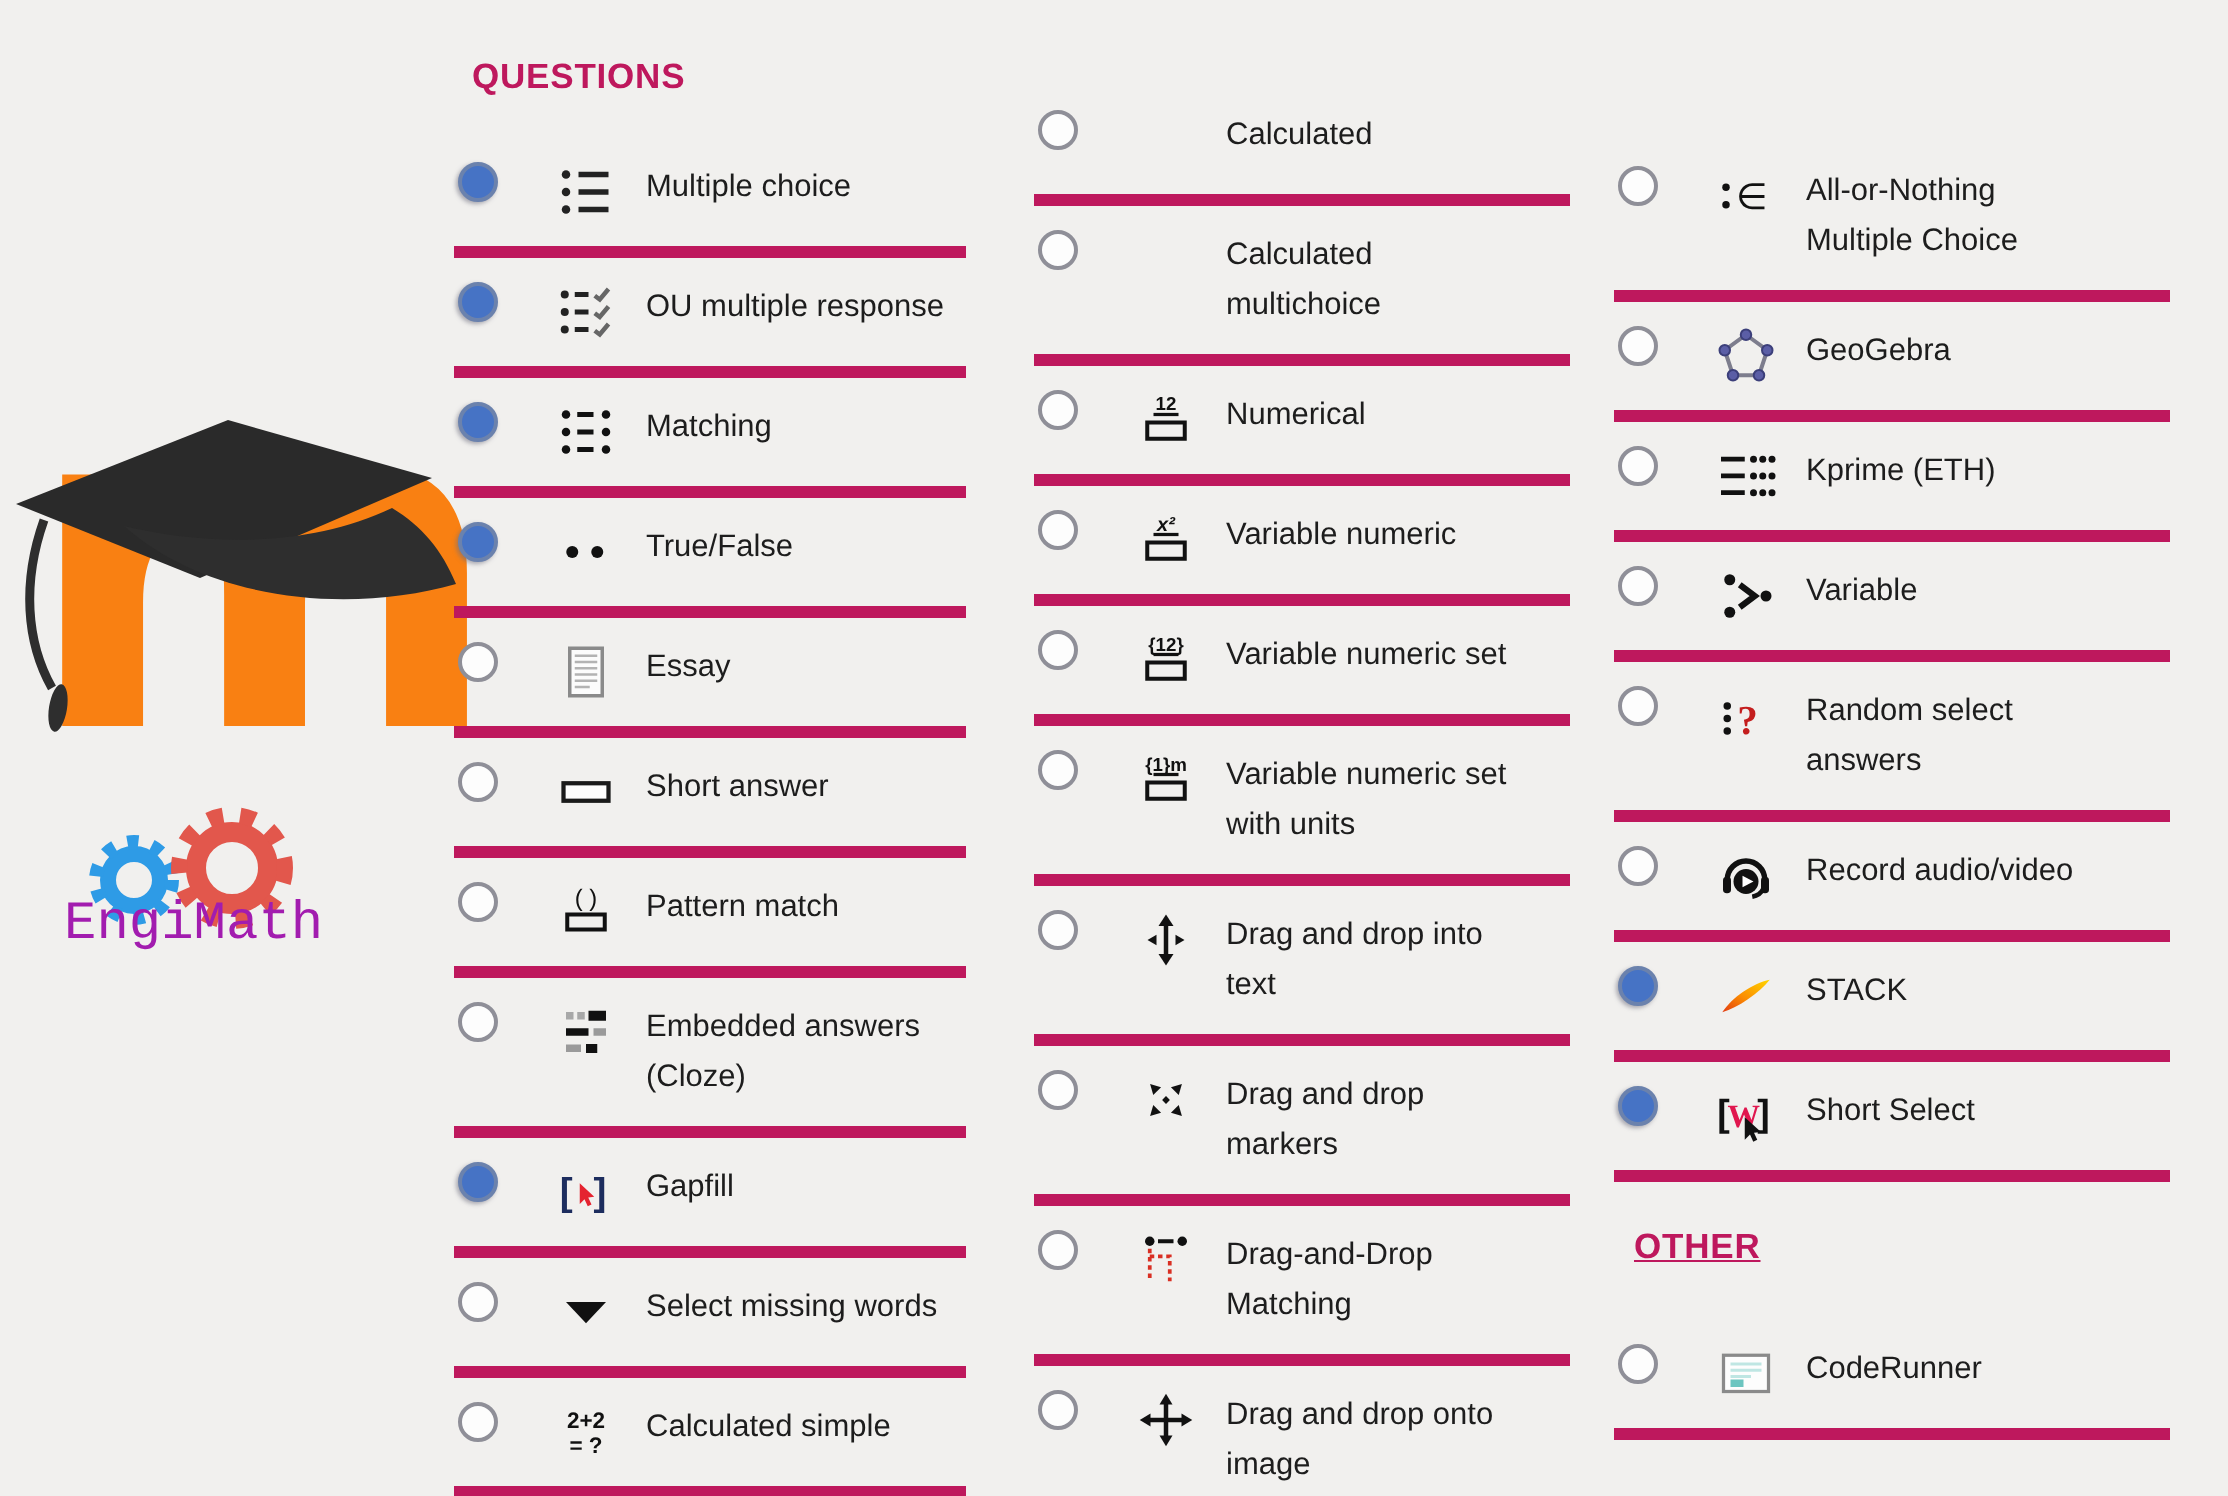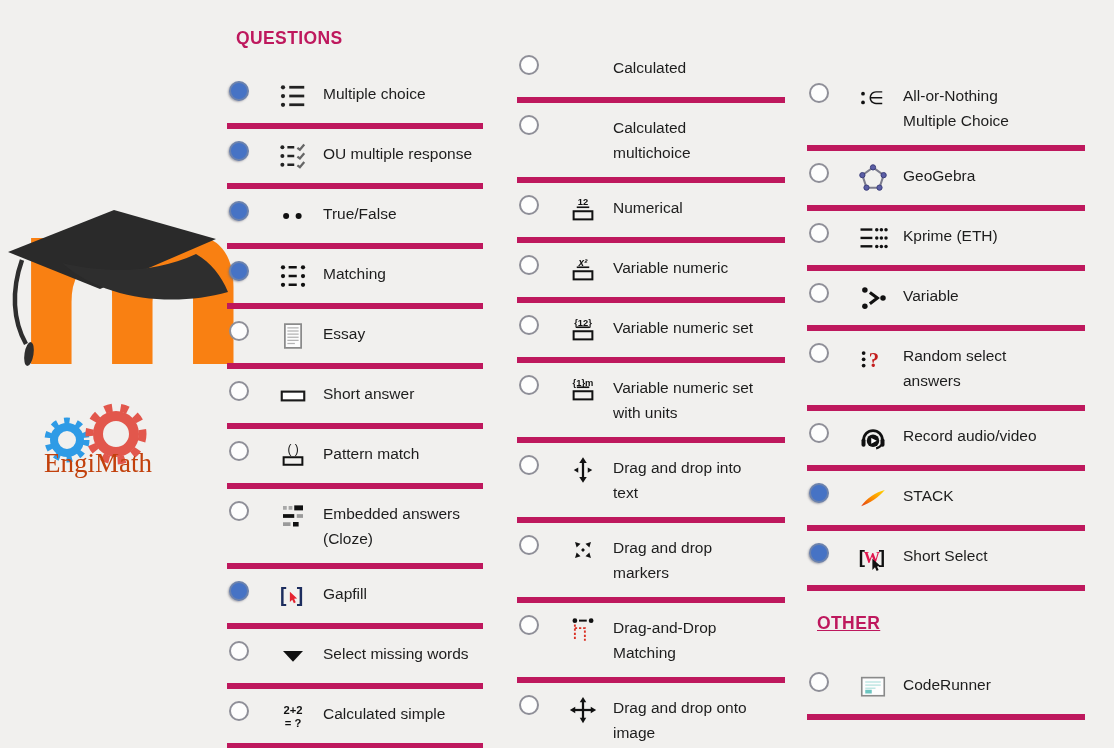--- a/index.html
+++ b/index.html
@@ -14,22 +14,22 @@
   .moodle-m{
     position:absolute;left:12px;top:170px;
     font-family:"DejaVu Sans", sans-serif;font-weight:bold;
     font-size:230px;line-height:230px;color:#f98012;letter-spacing:-4px;
     user-select:none;
   }
   .cap-svg{position:absolute;left:0px;top:205px;}
   .gears-svg{position:absolute;left:30px;top:396px;}
   .engimath-text{
     position:absolute;left:32px;top:448px;
-    font-family:Liberation Serif, serif;
-    font-size:27px;color:#c2410c;letter-spacing:0px;margin-left:12px;
+    font-family:Liberation Mono, monospace;
+    font-size:27px;color:#a21caf;letter-spacing:0px;
   }
   
   .col{position:absolute;}
   #col1{left:227px;top:20px;width:256px;}
   #col2{left:517px;top:43px;width:268px;}
   #col3{left:807px;top:71px;width:278px;}
   .col-header{
     font-size:17.5px;font-weight:600;color:#be185d;letter-spacing:.4px;
     padding:8px 0 0 9px;height:49px;box-sizing:border-box;
   }
@@ -121,45 +121,45 @@
             </g>
           </svg>
         </span>
     <span class="label">OU multiple response</span>
   </div>
       <div class="row">
     <span class="radio selected" role="radio" aria-checked="true"></span>
     <span class="icon">
           <svg width="30" height="30" viewBox="0 0 24 24">
             <g fill="#111">
-              <circle cx="6.5" cy="12" r="2.4"></circle>
-              <circle cx="16.5" cy="12" r="2.4"></circle>
-            </g>
-          </svg>
-        </span>
-    <span class="label">True/False</span>
-  </div>
-      <div class="row">
-    <span class="radio selected" role="radio" aria-checked="true"></span>
-    <span class="icon">
-          <svg width="30" height="30" viewBox="0 0 24 24">
-            <g fill="#111">
               <circle cx="4" cy="5" r="1.7"></circle>
               <circle cx="4" cy="12" r="1.7"></circle>
               <circle cx="4" cy="19" r="1.7"></circle>
               <rect x="8.5" y="4" width="6.5" height="2"></rect>
               <rect x="8.5" y="11" width="6.5" height="2"></rect>
               <rect x="8.5" y="18" width="6.5" height="2"></rect>
               <circle cx="20" cy="5" r="1.7"></circle>
               <circle cx="20" cy="12" r="1.7"></circle>
               <circle cx="20" cy="19" r="1.7"></circle>
             </g>
           </svg>
         </span>
     <span class="label">Matching</span>
+  </div>
+      <div class="row">
+    <span class="radio selected" role="radio" aria-checked="true"></span>
+    <span class="icon">
+          <svg width="30" height="30" viewBox="0 0 24 24">
+            <g fill="#111">
+              <circle cx="6.5" cy="12" r="2.4"></circle>
+              <circle cx="16.5" cy="12" r="2.4"></circle>
+            </g>
+          </svg>
+        </span>
+    <span class="label">True/False</span>
   </div>
       <div class="row">
     <span class="radio" role="radio" aria-checked="false"></span>
     <span class="icon">
           <svg width="30" height="30" viewBox="0 0 24 24">
             <rect x="5.5" y="2.5" width="13" height="19" fill="#fcfcfc" stroke="#8a8a8a" stroke-width="1.4"></rect>
             <g stroke="#b3b3b3" stroke-width="1">
               <line x1="7.5" y1="5.5" x2="16.5" y2="5.5"></line>
               <line x1="7.5" y1="8" x2="16.5" y2="8"></line>
               <line x1="7.5" y1="10.5" x2="16.5" y2="10.5"></line>

